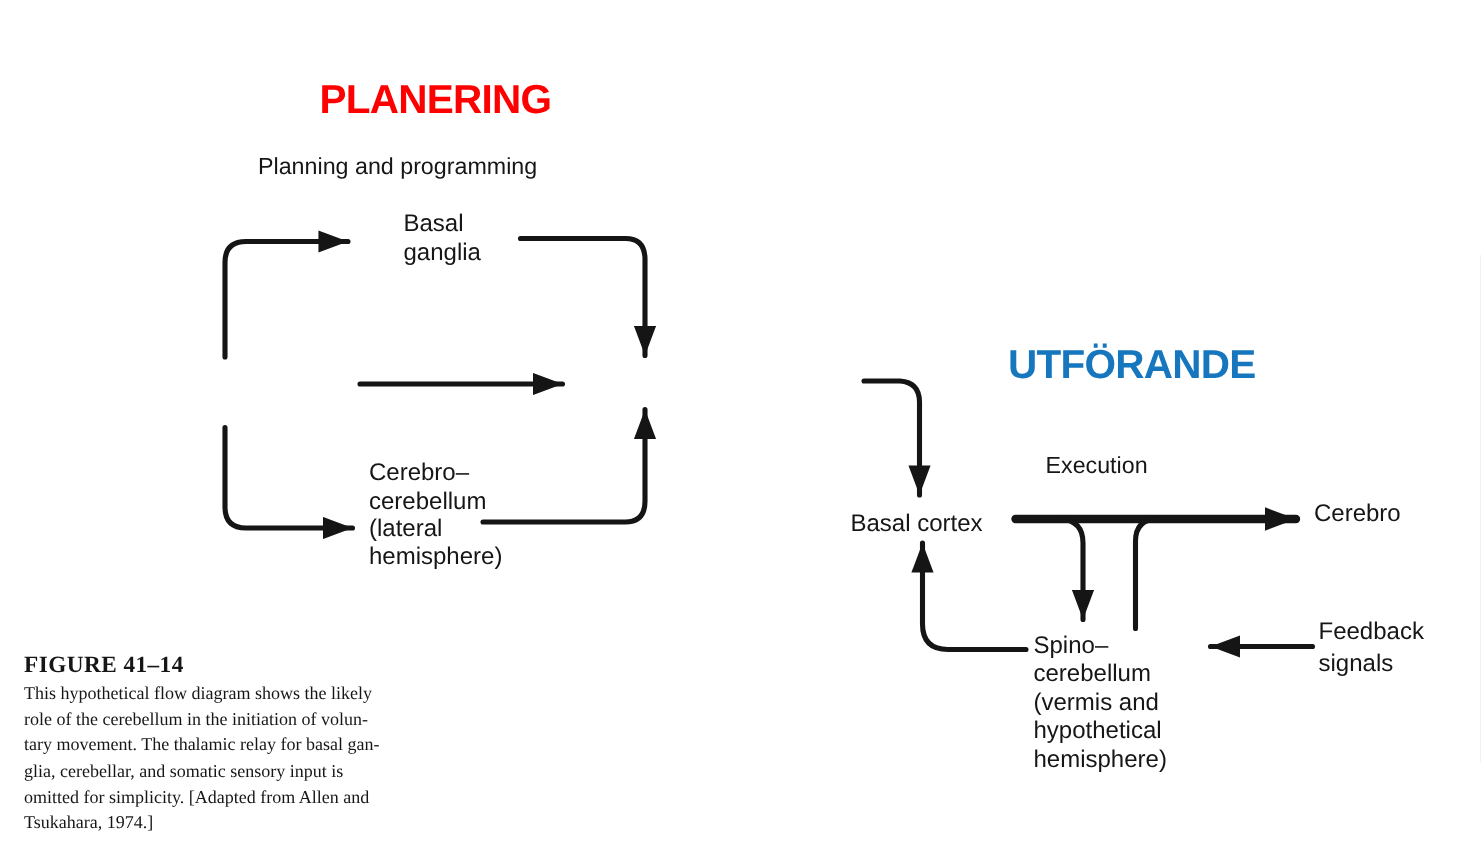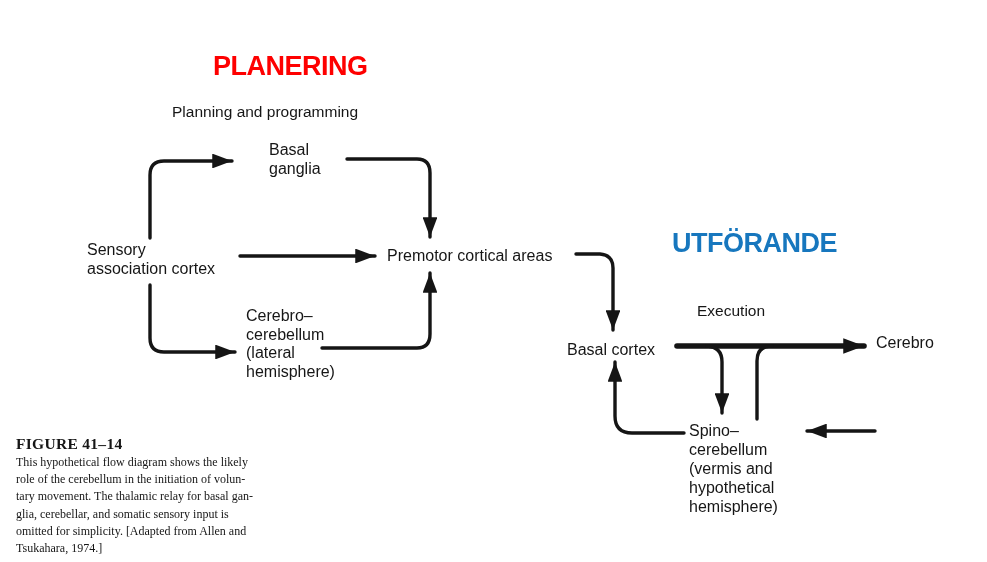--- a/index.html
+++ b/index.html
@@ -80,44 +80,43 @@
     </g>
   </svg>
 
   <div id="planering-heading" class="lbl heading" style="color: rgb(254, 0, 0);">PLANERING</div>
 
   <div id="planning-subtitle" class="lbl nowrap">Planning and programming</div>
 
   <div id="basal-ganglia" class="lbl">Basal
 ganglia</div>
 
-  <div id="sensory-association-cortex" class="lbl">Sensory
-association cortex</div>
 
-  <div id="premotor-cortical-areas" class="lbl nowrap">Premotor cortical areas</div>
 
   <div id="cerebro-cerebellum" class="lbl">Cerebro–
 cerebellum
 (lateral
 hemisphere)</div>
 
   <div id="utforande-heading" class="lbl heading" style="color: rgb(23, 119, 190);">UTFÖRANDE</div>
 
   <div id="execution-subtitle" class="lbl nowrap">Execution</div>
 
   <div id="motor-cortex" class="lbl nowrap">Basal cortex</div>
 
   <div id="movement" class="lbl nowrap">Cerebro</div>
 
   <div id="spino-cerebellum" class="lbl">Spino–
 cerebellum
 (vermis and
 hypothetical
 hemisphere)</div>
 
+  <div id="feedback-signals" class="lbl">Feedback
+signals</div>
 
   <div id="caption">
     <div class="fig-label">FIGURE  41–14</div>
     <div class="fig-text">This hypothetical flow diagram shows the likely
 role of the cerebellum in the initiation of volun-
 tary movement. The thalamic relay for basal gan-
 glia, cerebellar, and somatic sensory input is
 omitted for simplicity. [Adapted from Allen and
 Tsukahara, 1974.]</div>
   </div>

